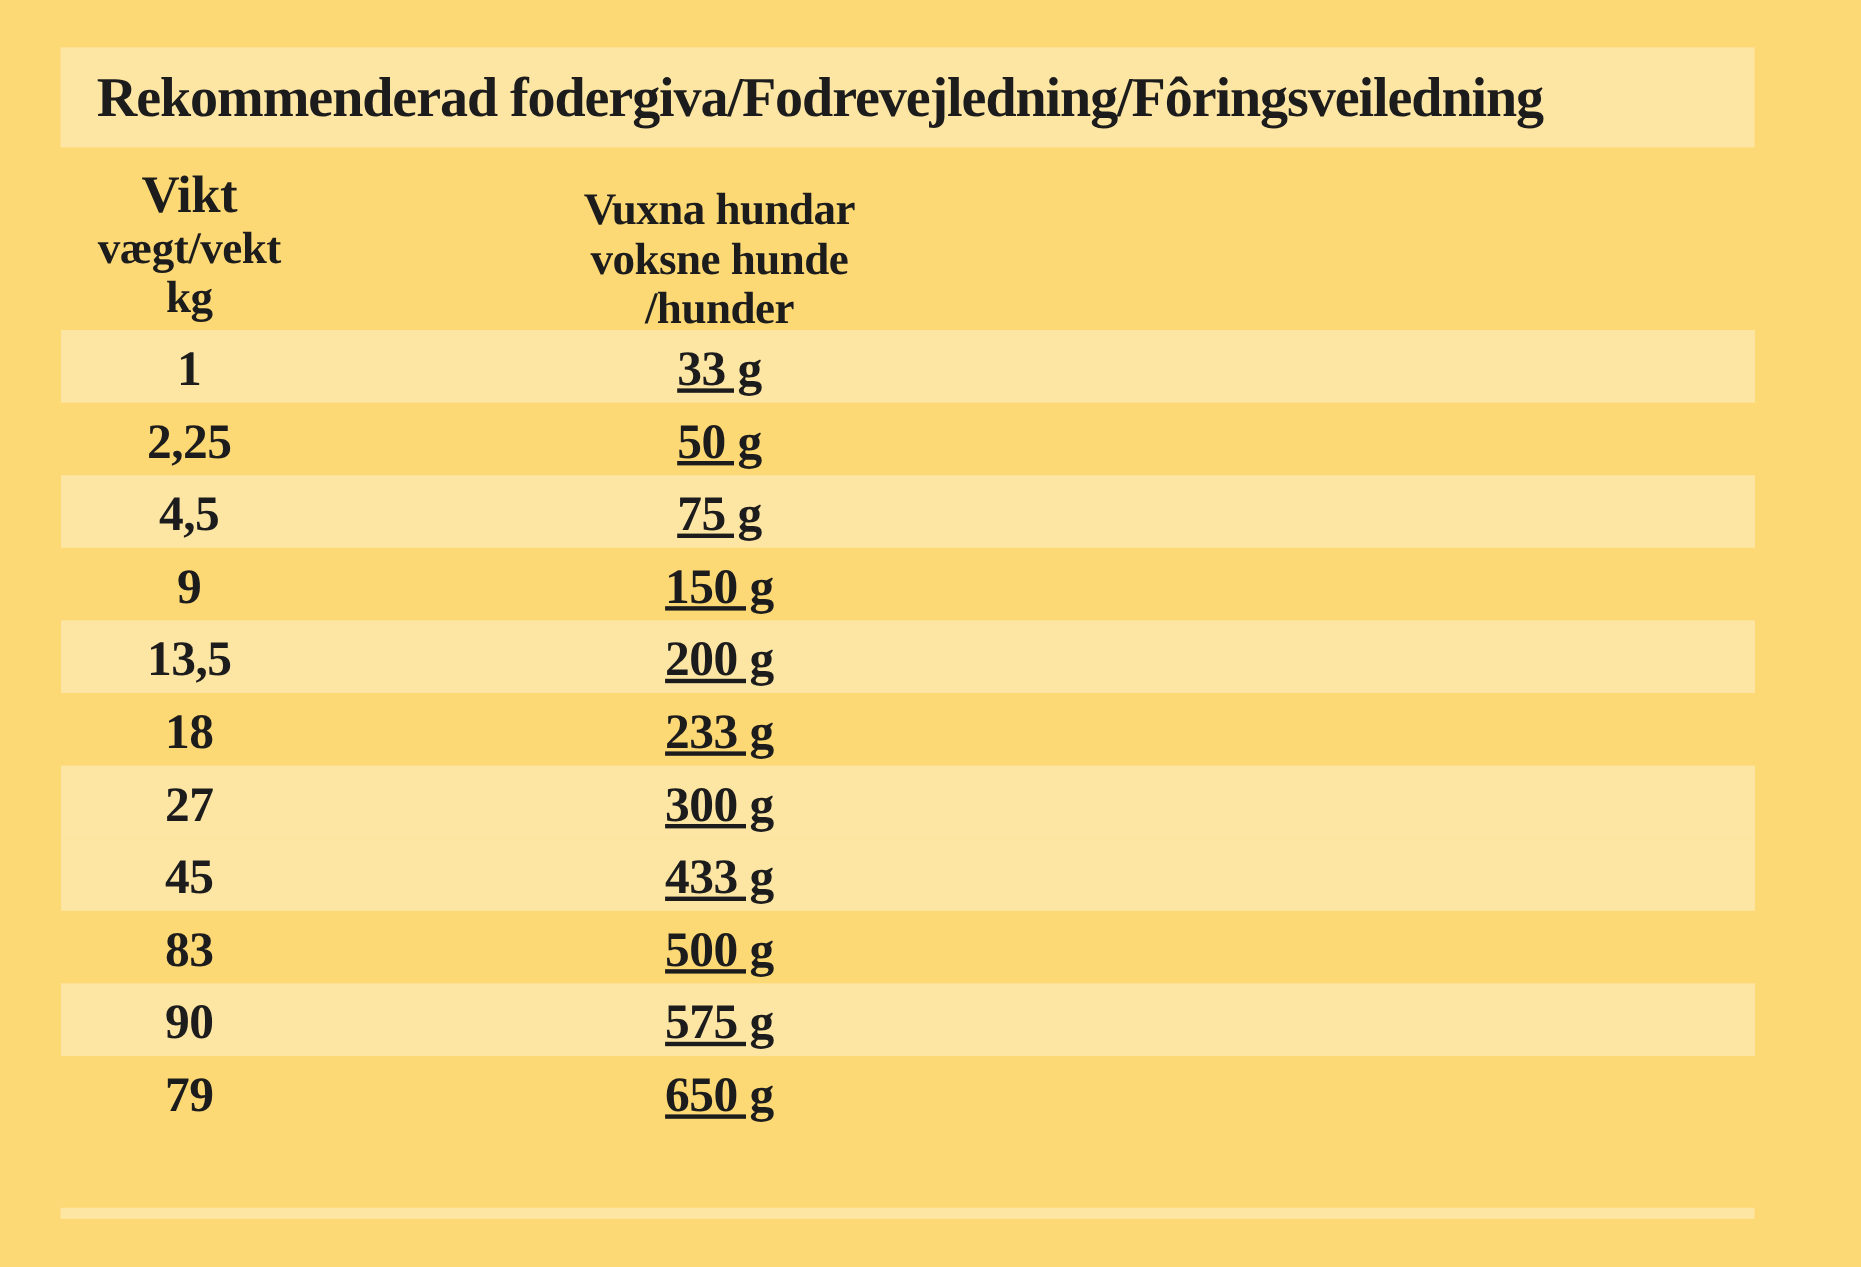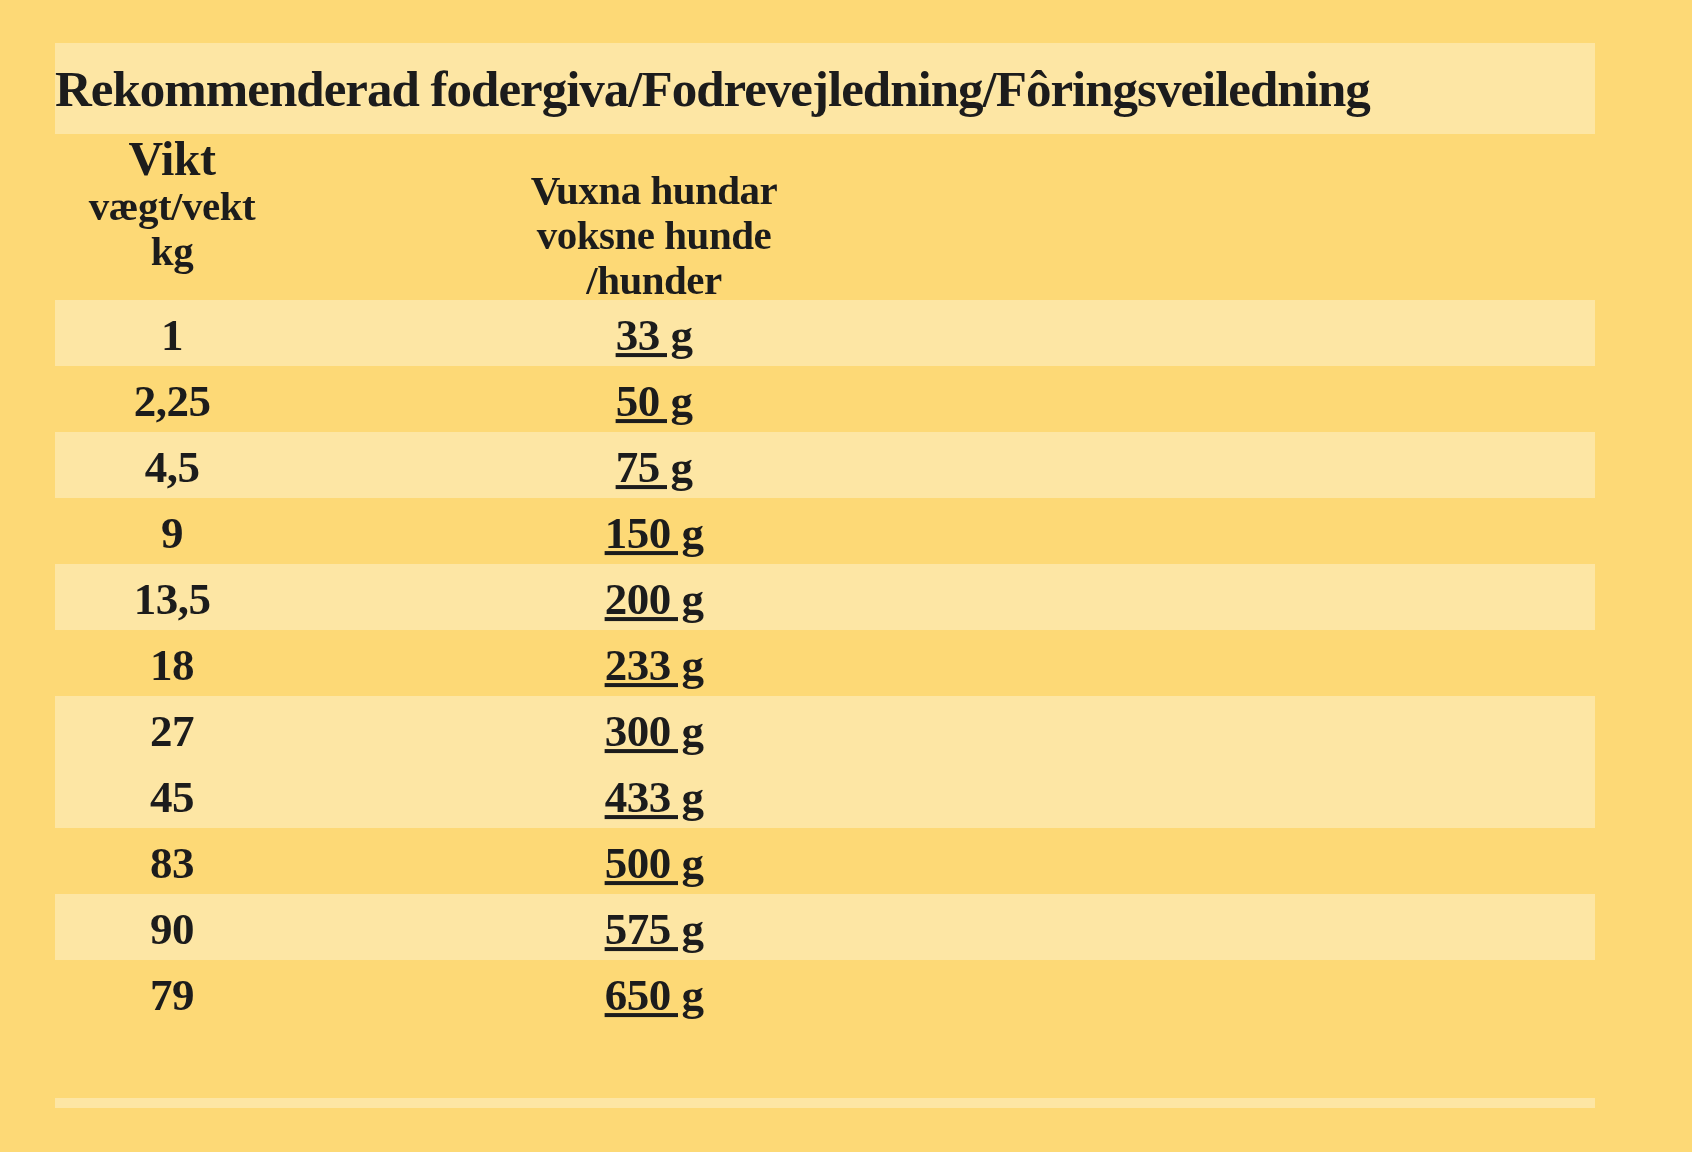--- a/index.html
+++ b/index.html
@@ -17,35 +17,36 @@
   }
   .title-band {
     position: absolute;
     left: 55px; top: 43px;
     width: 1540px; height: 91px;
     background: #fde6a4;
     display: flex;
     align-items: center;
   }
   .title {
+    padding-left: 33px;
     font-size: 51px;
     font-weight: bold;
     letter-spacing: -1px;
     white-space: nowrap;
   }
   .hdr {
     position: absolute;
     text-align: center;
     font-weight: bold;
     line-height: 45px;
     font-size: 41px;
     letter-spacing: -0.5px;
   }
   .hdr-weight { left: 32px; top: 134px; width: 280px; }
-  .hdr-weight .big { font-size: 48px; line-height: 50px; }
+  .hdr-weight .big { font-size: 48px; line-height: 50px; margin-top: 19px; }
   .hdr-amount { left: 474px; top: 140px; width: 360px; margin-top: 28px; }
   .rows { position: absolute; left: 0; top: 300px; width: 1692px; }
   .row {
     position: relative;
     height: 66px;
   }
   .row.light {
     background: linear-gradient(90deg,
       rgba(0,0,0,0) 0px, rgba(0,0,0,0) 55px,
       #fde6a4 55px, #fde6a4 1595px,

